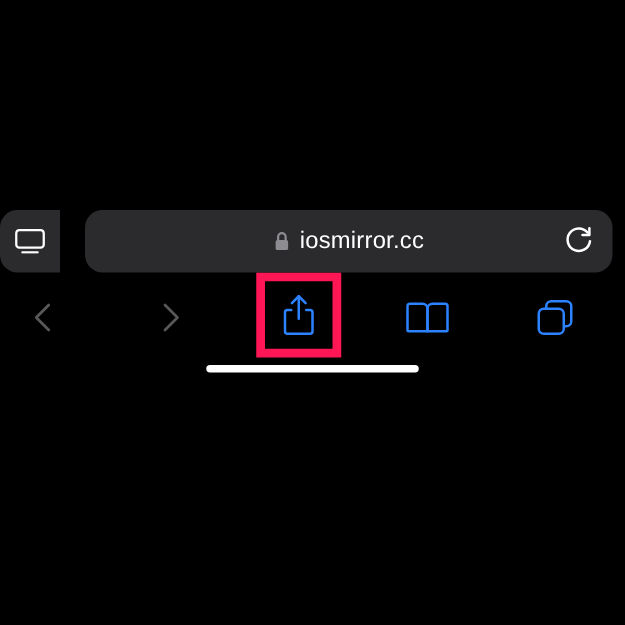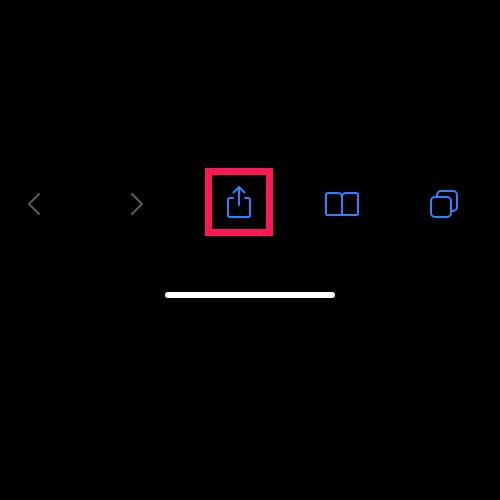--- a/index.html
+++ b/index.html
@@ -95,20 +95,46 @@
       background: #fff;
       border-radius: 3px;
     }
     svg { display: block; }
   </style>
 </head>
 <body>
 
 <div class="browser-ui">
 
+  <div class="url-row">
+    <div class="aa-pill">
+      <span>
+        <svg width="24" height="20" viewBox="0 0 24 20" fill="none">
+          <rect x="1" y="1" width="22" height="14" rx="2.5" stroke="#fff" stroke-width="1.8"></rect>
+          <rect x="5" y="18" width="14" height="1.8" rx="0.9" fill="#fff"></rect>
+        </svg>
+      </span>
+    </div>
+
+    <div class="url-bar">
+      <span>
+        <svg width="13" height="16" viewBox="0 0 13 16" fill="none">
+          <rect x="1.5" y="7" width="10" height="8" rx="1.5" fill="#8d8d91"></rect>
+          <path d="M3.5 7 V4.5 a3 3 0 0 1 6 0 V7" stroke="#8d8d91" stroke-width="1.8" fill="none"></path>
+        </svg>
+      </span>
+      <span class="url-text">iosmirror.cc</span>
+      <span class="reload-slot">
+        <svg width="22" height="24" viewBox="0 0 22 24" fill="none">
+          <path d="M18 5 A9 9 0 1 0 20 12" stroke="#fff" stroke-width="2" fill="none" stroke-linecap="round"></path>
+          <path d="M19.5 1.5 L19.5 7 L14 7" stroke="#fff" stroke-width="2" fill="none" stroke-linecap="round" stroke-linejoin="round"></path>
+        </svg>
+      </span>
+    </div>
+  </div>
 
   <div class="toolbar">
     <div class="tb-btn">
       <svg width="16" height="26" viewBox="0 0 16 26" fill="none">
         <path d="M13 3 L3 13 L13 23" stroke="#58585a" stroke-width="2.2" fill="none" stroke-linecap="round" stroke-linejoin="round"></path>
       </svg>
     </div>
 
     <div class="tb-btn">
       <svg width="16" height="26" viewBox="0 0 16 26" fill="none">

